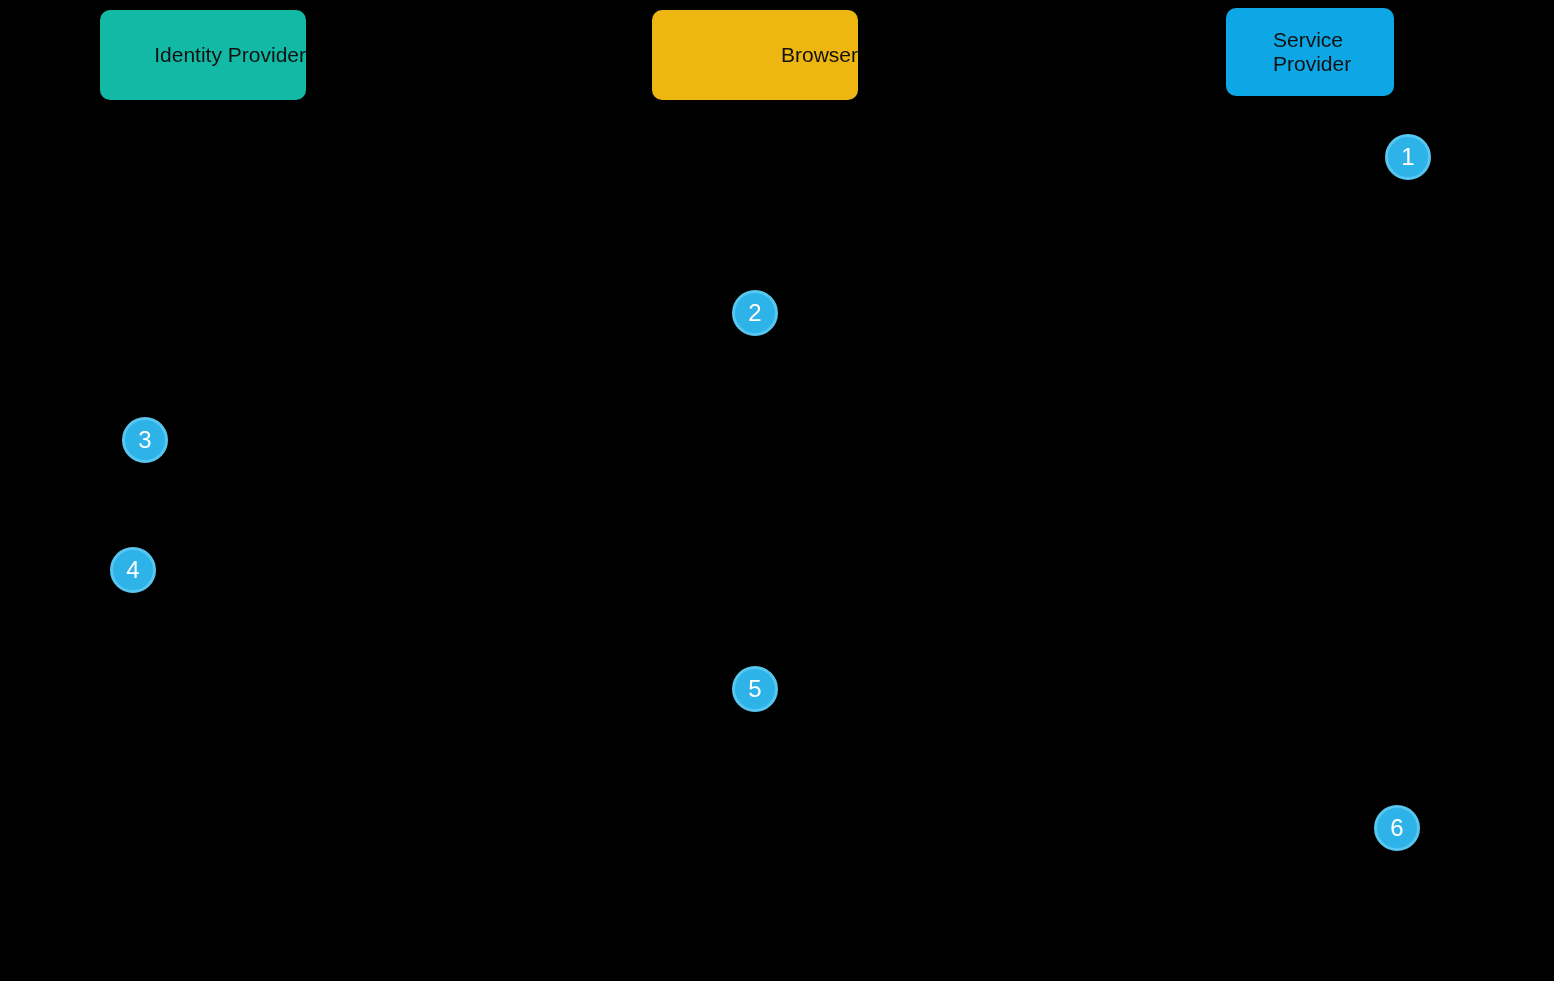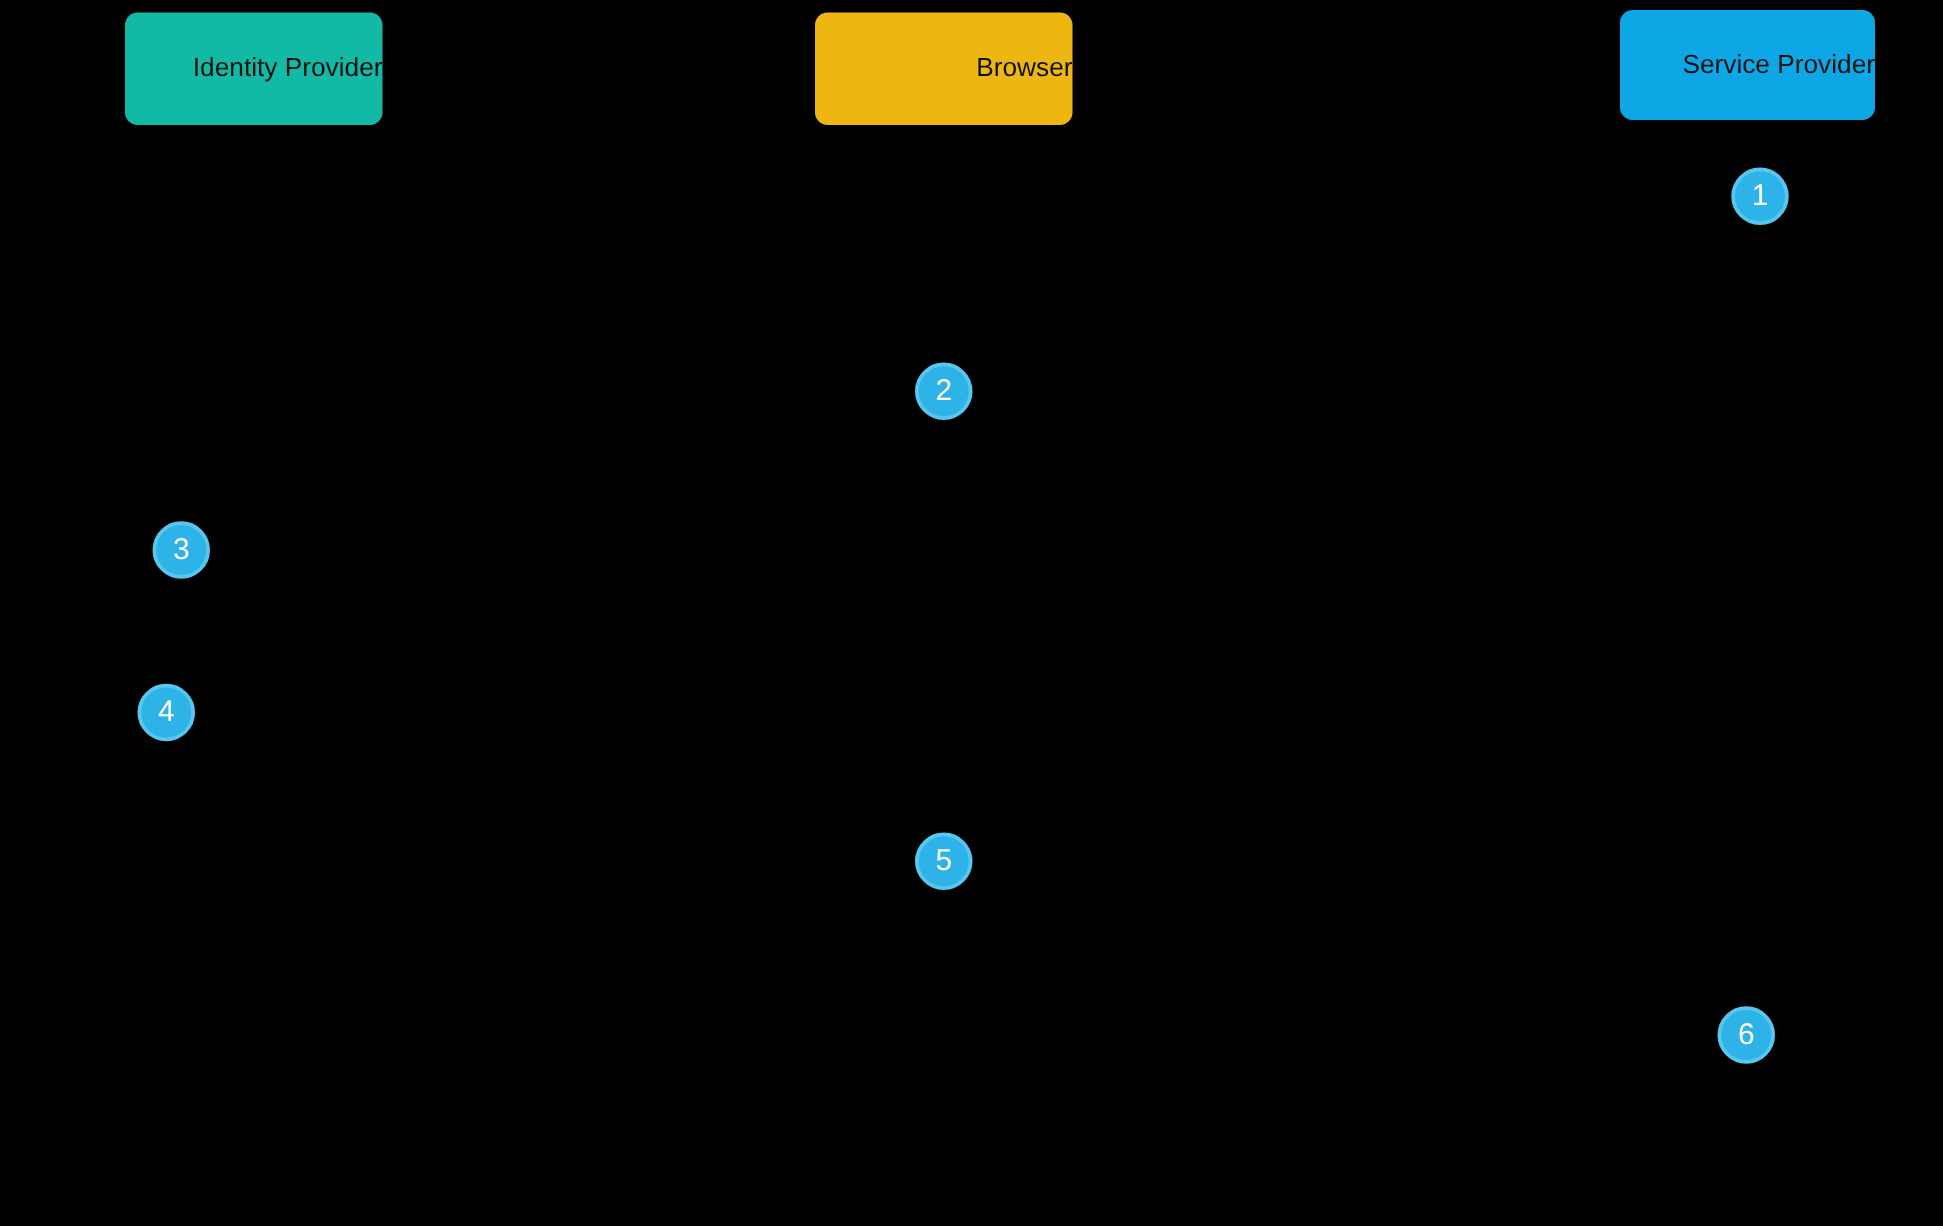--- a/index.html
+++ b/index.html
@@ -31,24 +31,24 @@
     left: 100px;
     top: 10px;
     background: #12b9a4;
   }
   .lane-browser {
     left: 652px;
     top: 10px;
     background: #edb611;
   }
   .lane-sp {
-    left: 1296px;
+    left: 1226px;
     top: 8px;
     height: 88px;
-    width: 204px;
+    width: 168px;
     background: #0da7e6;
     padding-left: 47px;
   }
   .step-circle {
     position: absolute;
     width: 46px;
     height: 46px;
     border-radius: 50%;
     background: #2eb3e8;
     border: 3px solid #57c7f0;

